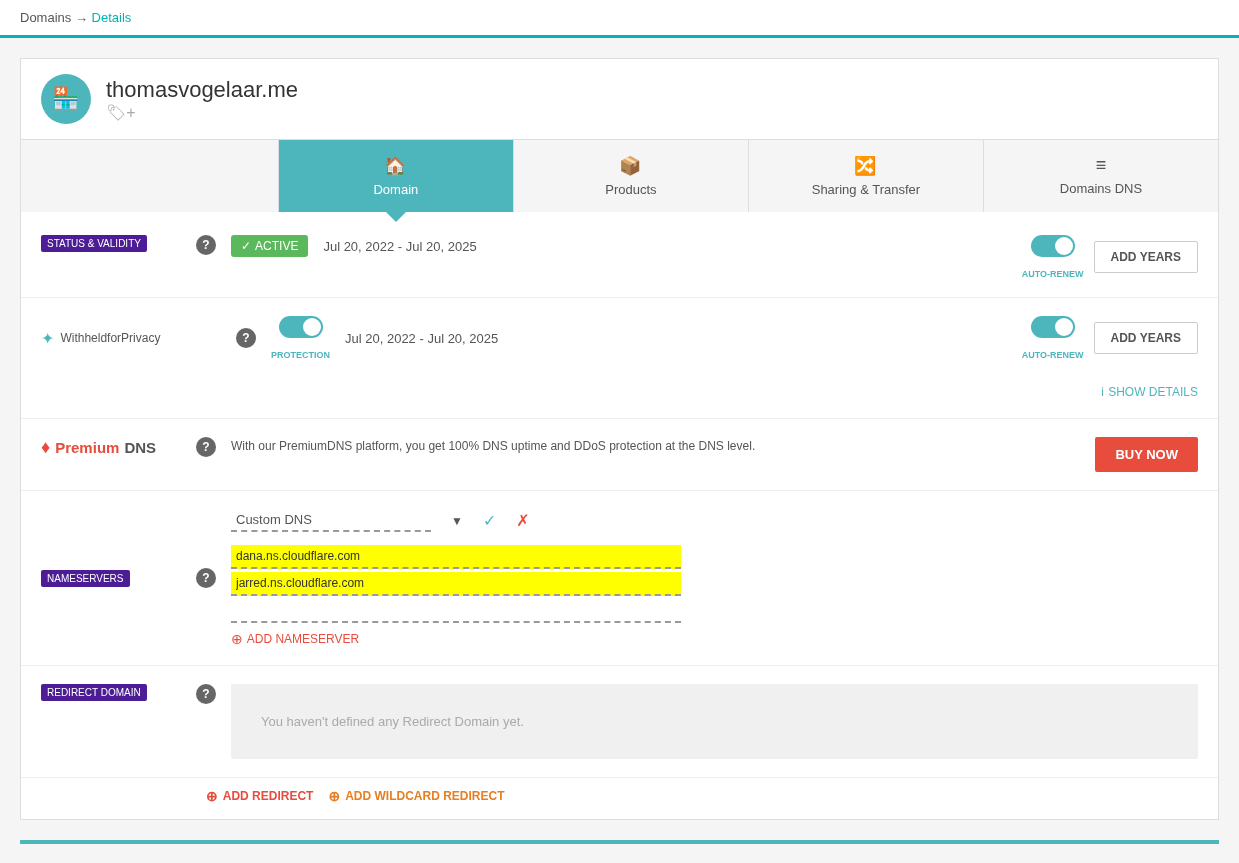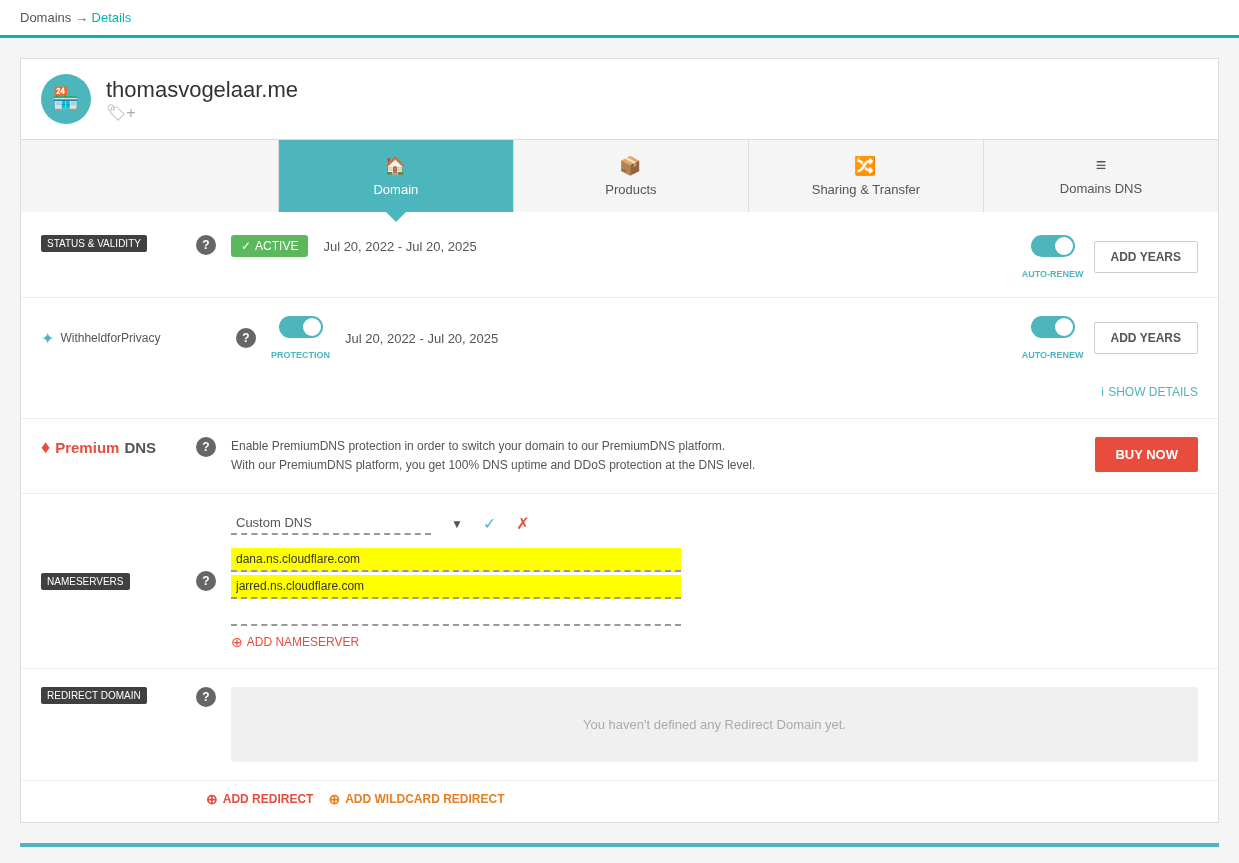--- a/index.html
+++ b/index.html
@@ -101,21 +101,21 @@
       border-bottom: 1px solid #eee;
       gap: 15px;
     }
     .section-label {
       min-width: 140px;
       display: flex;
       align-items: center;
       gap: 5px;
     }
     .label-badge {
-      background: #404040;
+      background: #4c1d95;
       color: #fff;
       font-size: 10px;
       padding: 3px 6px;
       border-radius: 2px;
       text-transform: uppercase;
       white-space: nowrap;
     }
     .help-icon {
       width: 20px;
       height: 20px;
@@ -310,21 +310,21 @@
       align-items: center;
       gap: 4px;
       margin-top: 5px;
     }
     .add-circle { font-size: 14px; }
 
     
     .redirect-empty {
       background: #f0f0f0;
       color: #aaa;
-      text-align: center;
+      text-align: left;
       padding: 30px;
       border-radius: 2px;
       flex: 1;
       font-size: 13px;
     }
 
     .redirect-actions {
       display: flex;
       gap: 15px;
       padding: 10px 20px 15px 185px;
@@ -451,21 +451,20 @@
   <div class="section-row">
     <div style="min-width:140px;">
       <div class="premium-dns-logo">
         <span class="gem">♦</span>
         <span style="color:#e74c3c;">Premium</span>
           <span class="dns-text">DNS</span>
       </div>
     </div>
     <div class="help-icon">?</div>
     <div class="premium-desc">
-      <div>Enable PremiumDNS protection in order to switch your domain to our PremiumDNS platform.</div>
       <div>With our PremiumDNS platform, you get 100% DNS uptime and DDoS protection at the DNS level.</div>
     </div>
     <div class="section-actions">
       <button class="btn-danger">BUY NOW</button>
     </div>
   </div>
 
   <div class="section-row section-row-nameservers">
     <div class="section-label">
       <span class="label-badge">NAMESERVERS</span>

